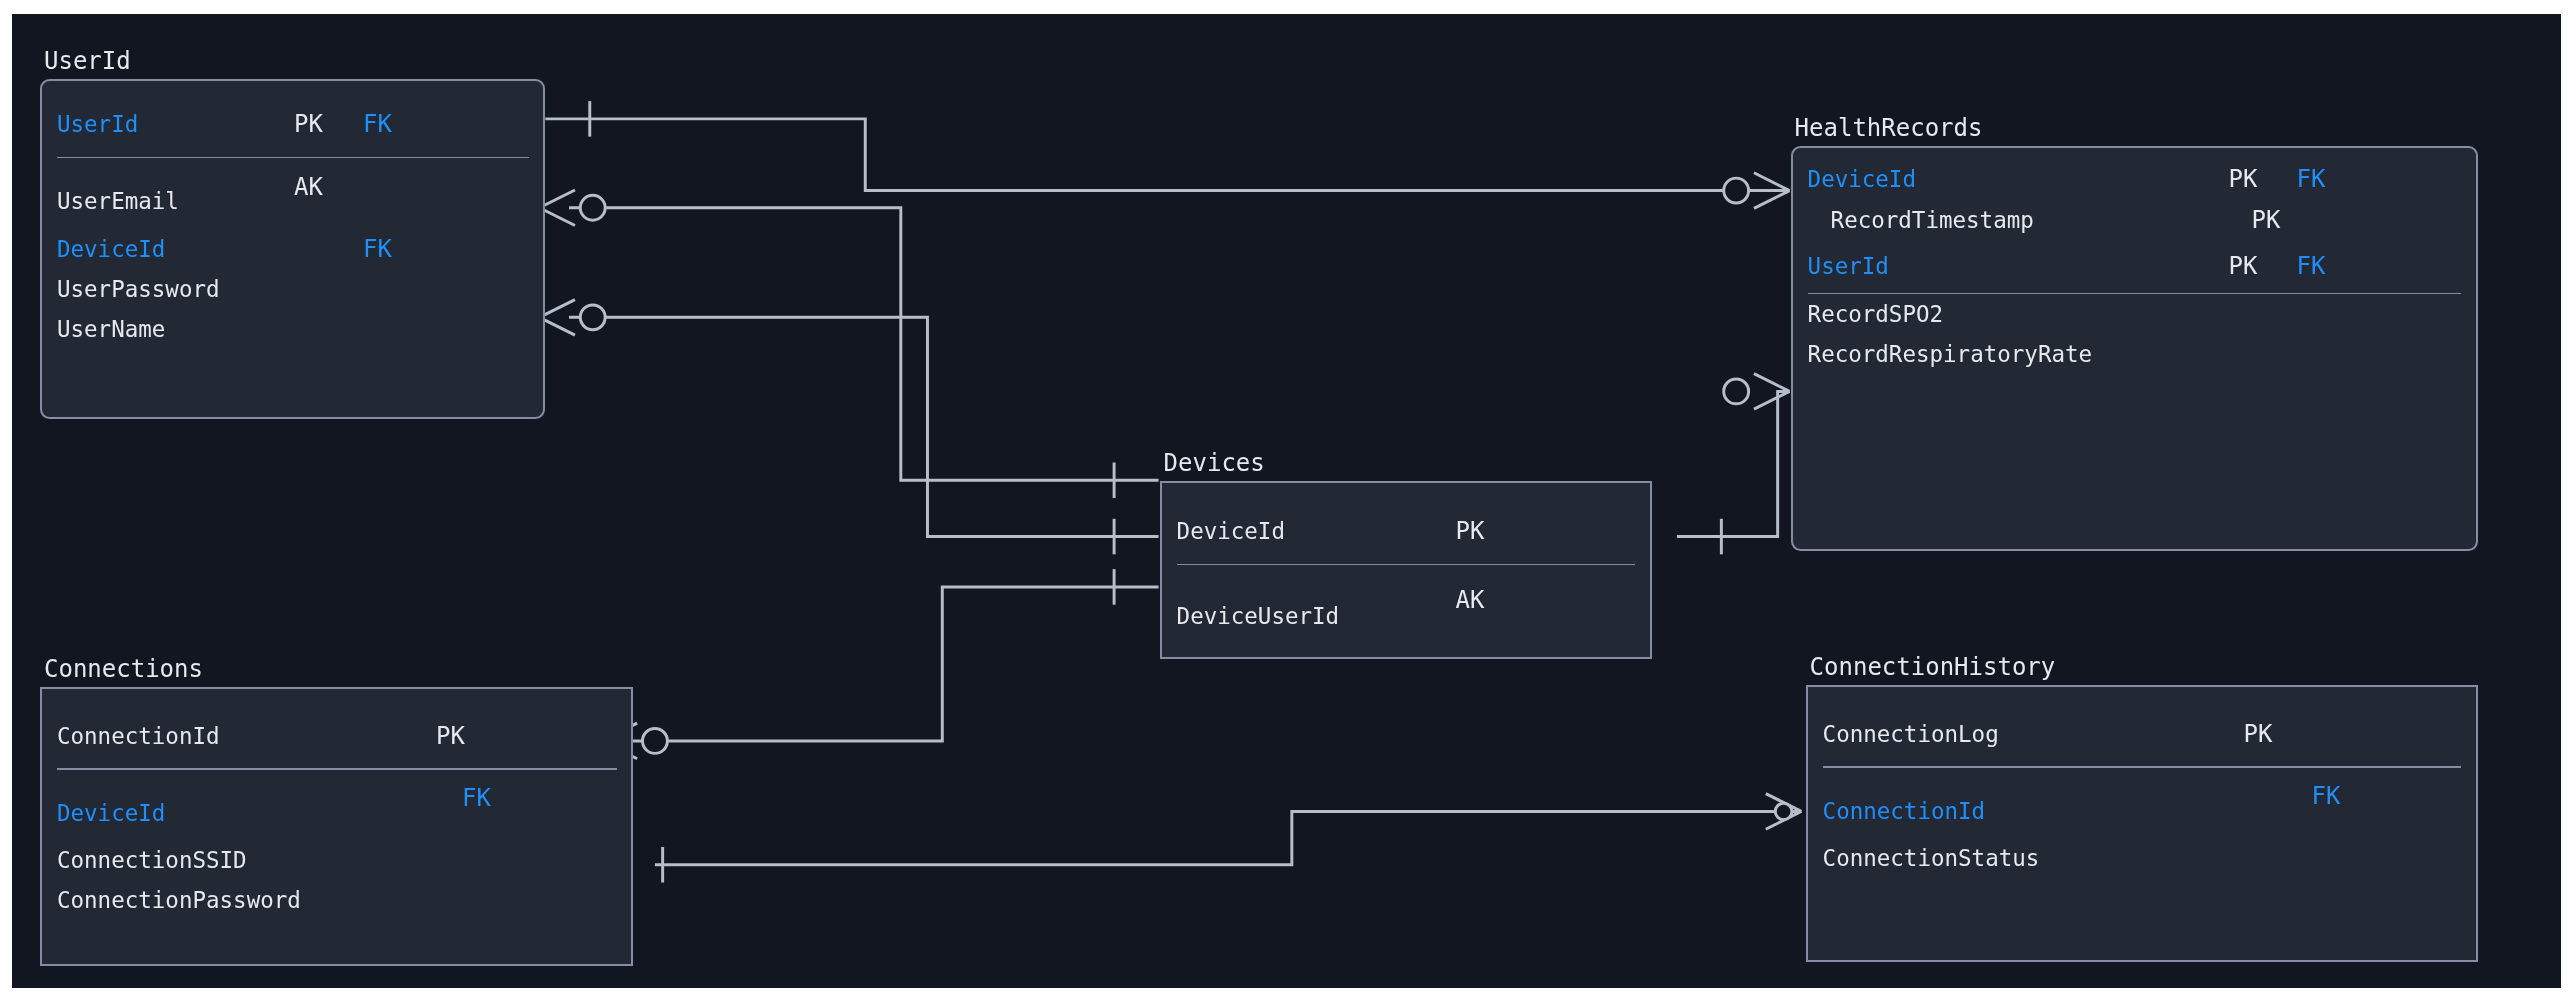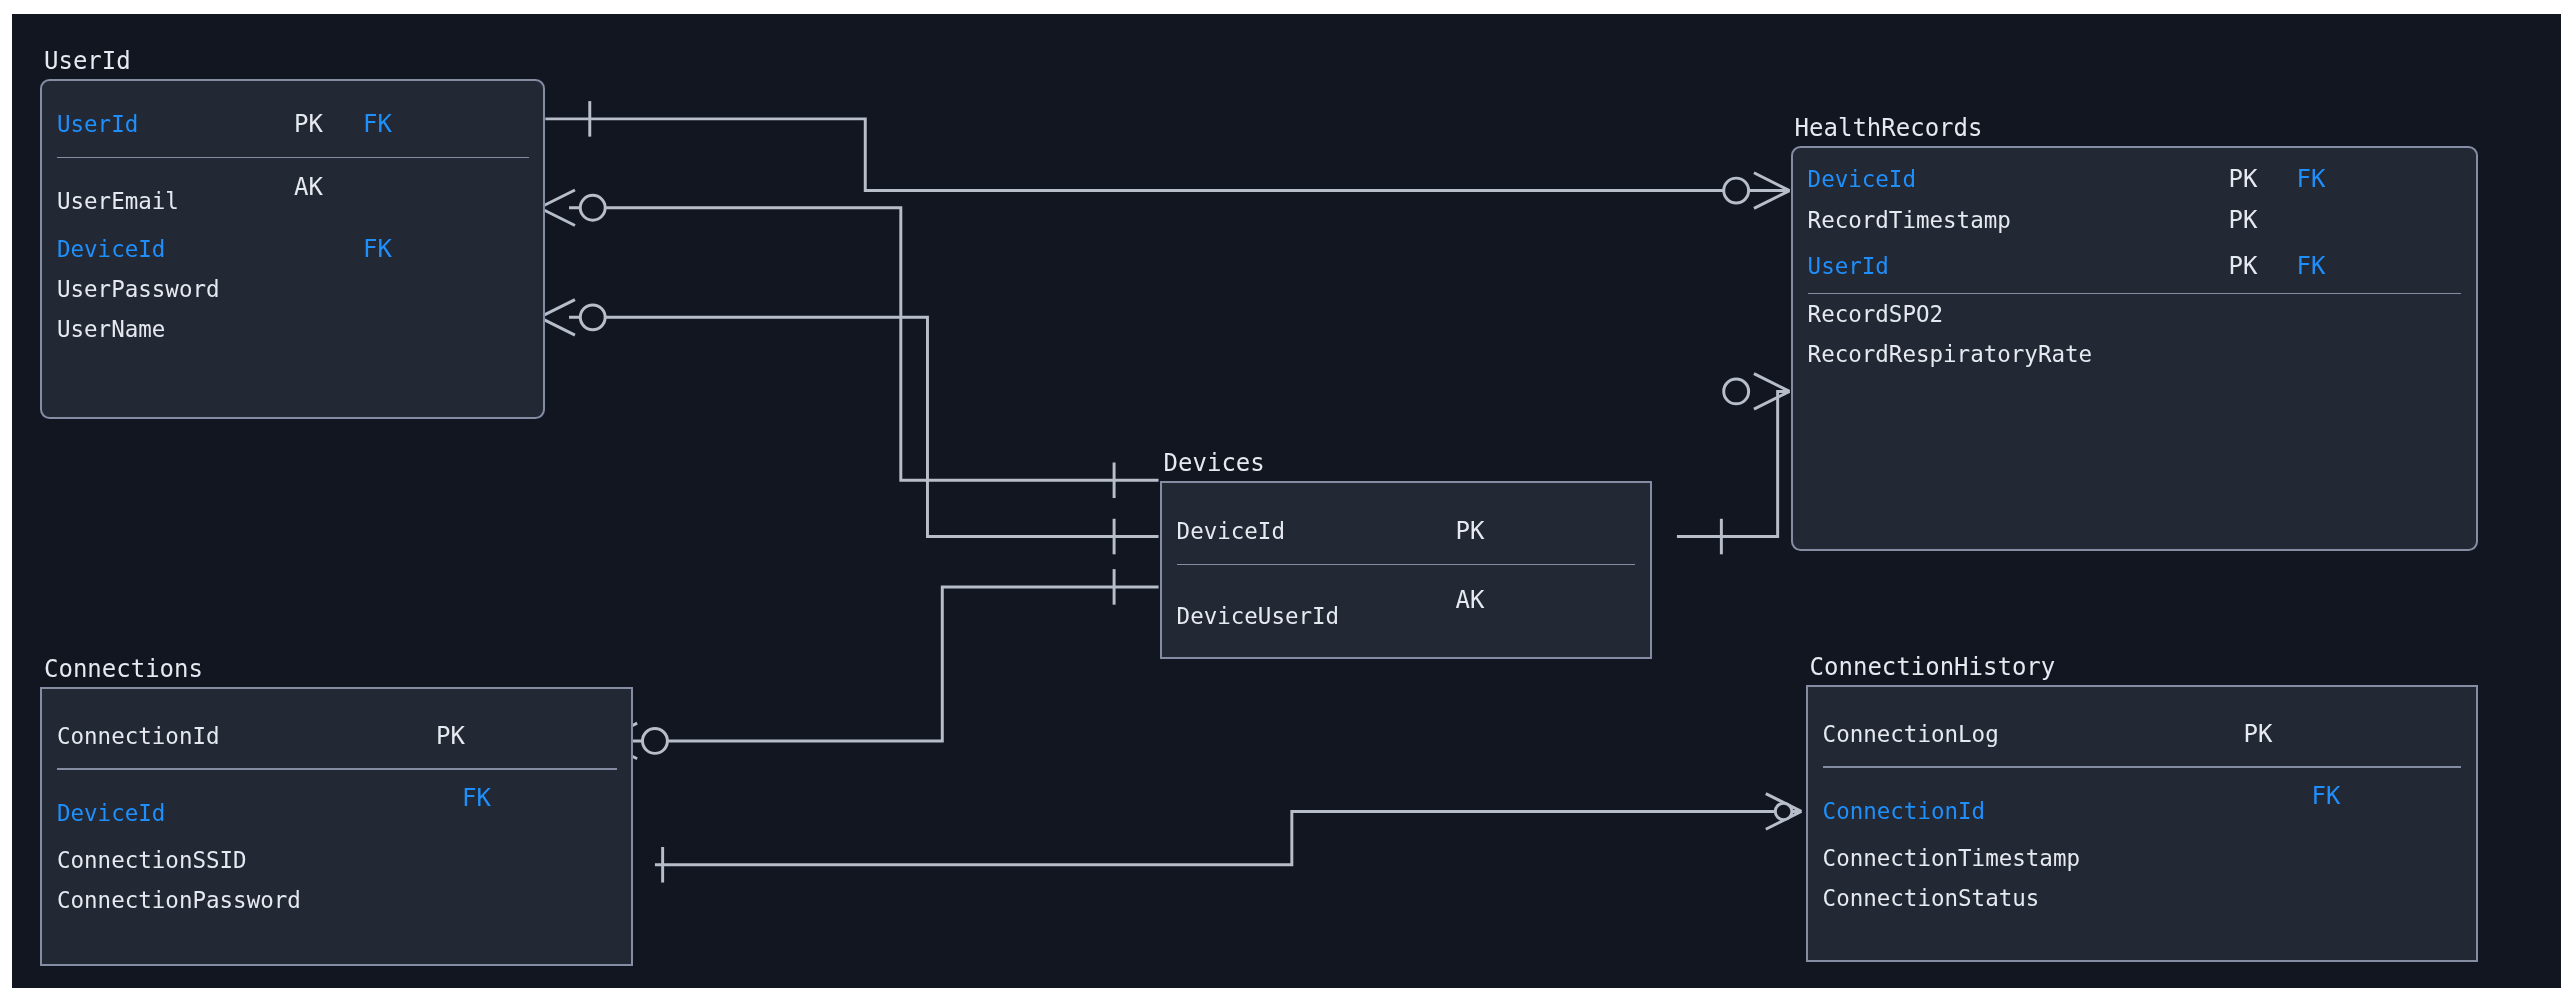--- a/index.html
+++ b/index.html
@@ -208,21 +208,21 @@
 
   <div class="entity rounded" style="left:1779px; top:132px; width:687px; height:405px;">
     <div class="entity-title">HealthRecords</div>
     <div class="entity-box"></div>
     <div class="rows">
       <div class="row" style="height:41px; padding-top:13px;">
         <span class="colname key">DeviceId</span>
         <span class="pk" style="left:421px;">PK</span>
         <span class="fk" style="left:489px;">FK</span>
       </div>
-      <div class="row" style="height:40px;">
+      <div class="row" style="height:40px;margin-left:23px;">
         <span class="colname">RecordTimestamp</span>
         <span class="pk" style="left:421px;">PK</span>
       </div>
       <div class="row" style="height:53px;">
         <span class="colname key">UserId</span>
         <span class="pk" style="left:421px;">PK</span>
         <span class="fk" style="left:489px;">FK</span>
       </div>
       <div class="divider"></div>
       <div class="row" style="height:40px;">
@@ -279,22 +279,19 @@
       <div class="row" style="height:65px; padding-top:16.6px;">
         <span class="colname">ConnectionLog</span>
         <span class="pk" style="left:421px;">PK</span>
       </div>
       <div class="divider"></div>
       <div class="row" style="height:55px; padding-top:15.4px;">
         <span class="colname key">ConnectionId</span>
         <span class="fk" style="left:489px; top:15.4px;">FK</span>
       </div>
       <div class="row" style="height:40px;">
-        <span class="colname">ConnectionTimestamp</span>
-      </div>
-      <div class="row" style="height:40px;">
         <span class="colname">ConnectionStatus</span>
       </div>
     </div>
   </div>
 
 </div>
 
 
 </body></html>

